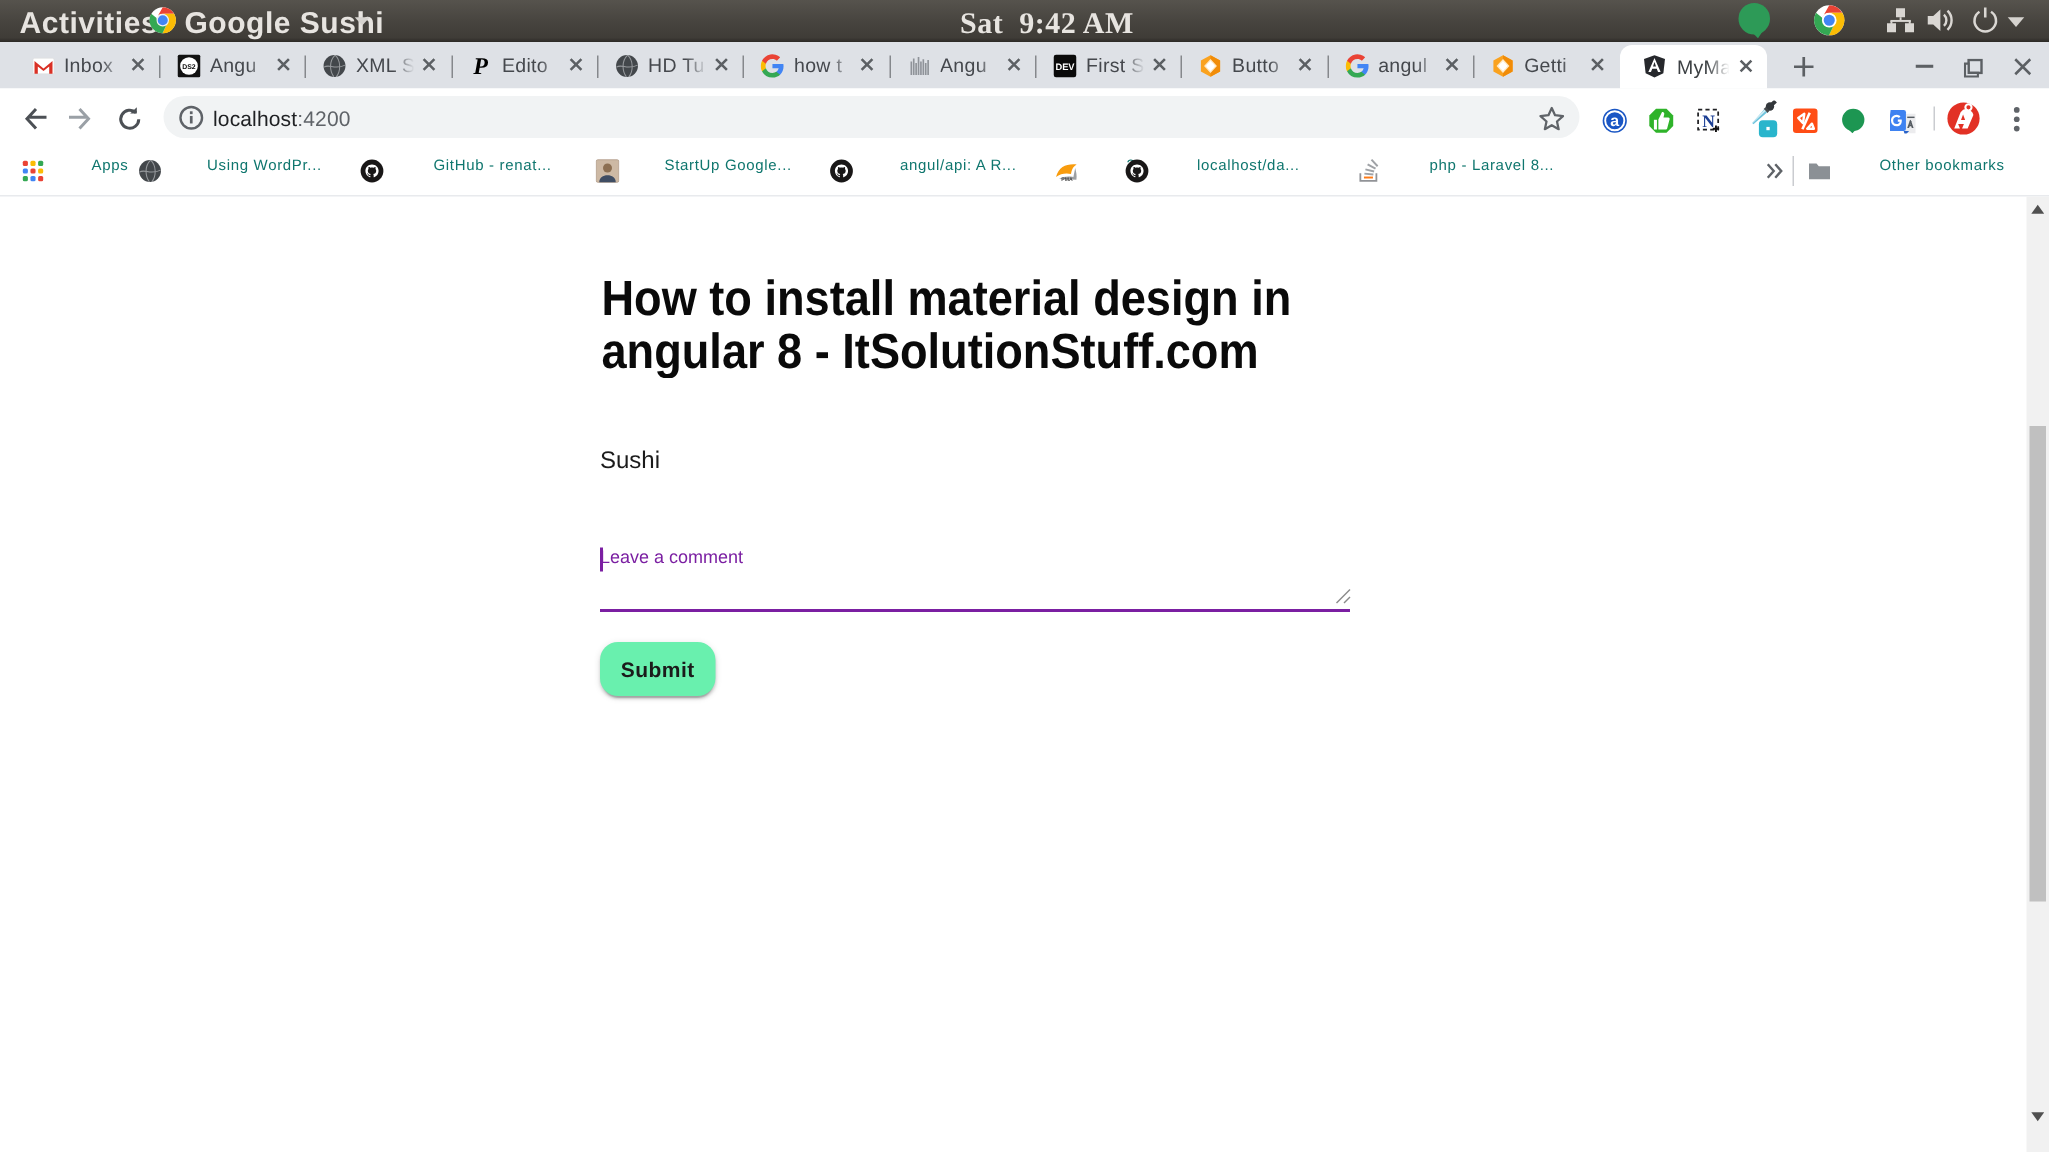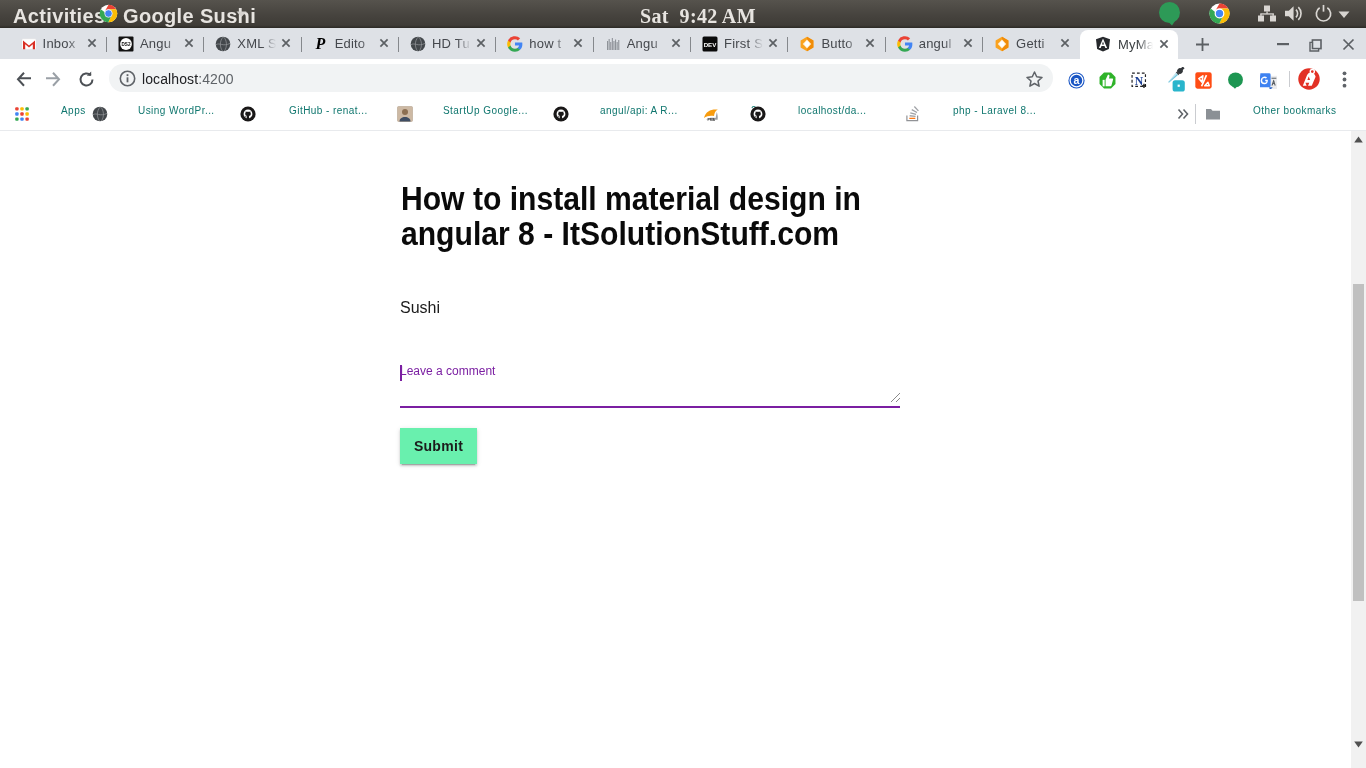--- a/index.html
+++ b/index.html
@@ -32,21 +32,21 @@
   #bookmarks { position:absolute; left:0; top:0; width:1366px; height:768px; pointer-events:none; }
   #bmline { position:absolute; left:0; top:130px; width:1366px; height:1px; background:#e8eaed; }
   .bk { position:absolute; top:105px; font-size:10px; color:#0f766e; white-space:nowrap; letter-spacing:0.45px;margin-left:23px; }
   .bkico { position:absolute; top:106px; width:16px; height:16px; }
   
   #h1a { position:absolute; left:401px; top:181px; font-size:33px; line-height:35px; font-weight:700; color:#0a0a0a; white-space:nowrap; transform:scaleX(0.912); transform-origin:0 0; }
   #sushi { position:absolute; left:400px; top:299px; font-size:16px; color:#1b1b1b; }
   #lbl { position:absolute; left:400px; top:345px; font-size:12px; color:#7b1fa2;margin-top:19px; }
   #caret { position:absolute; left:400px; top:365px; width:2px; height:16px; background:#7b1fa2; }
   #underline { position:absolute; left:400px; top:406px; width:500px; height:2px; background:#7b1fa2; }
-  #submit { position:absolute; left:400px; top:428px; width:77px; height:36px; background:#69f0ae; border-radius:0;
+  #submit { position:absolute; left:400px; top:428px; width:77px; height:36px; background:#69f0ae; border-radius:12px;
     box-shadow:0 3px 1px -2px rgba(0,0,0,.2), 0 2px 2px 0 rgba(0,0,0,.14), 0 1px 5px 0 rgba(0,0,0,.12);
     font-size:14px; font-weight:700; color:#1b1b1b; text-align:center; line-height:36px; letter-spacing:0.3px; }
   
   #sbar { position:absolute; left:1351px; top:131px; width:15px; height:637px; background:#f1f1f1; }
   #sthumb { position:absolute; left:1353px; top:284px; width:11px; height:317px; background:#c0c0c0; }
 </style>
 </head>
 <body>
 <div id="topbar">
   <span class="txt" style="left:13px;">Activities</span>

